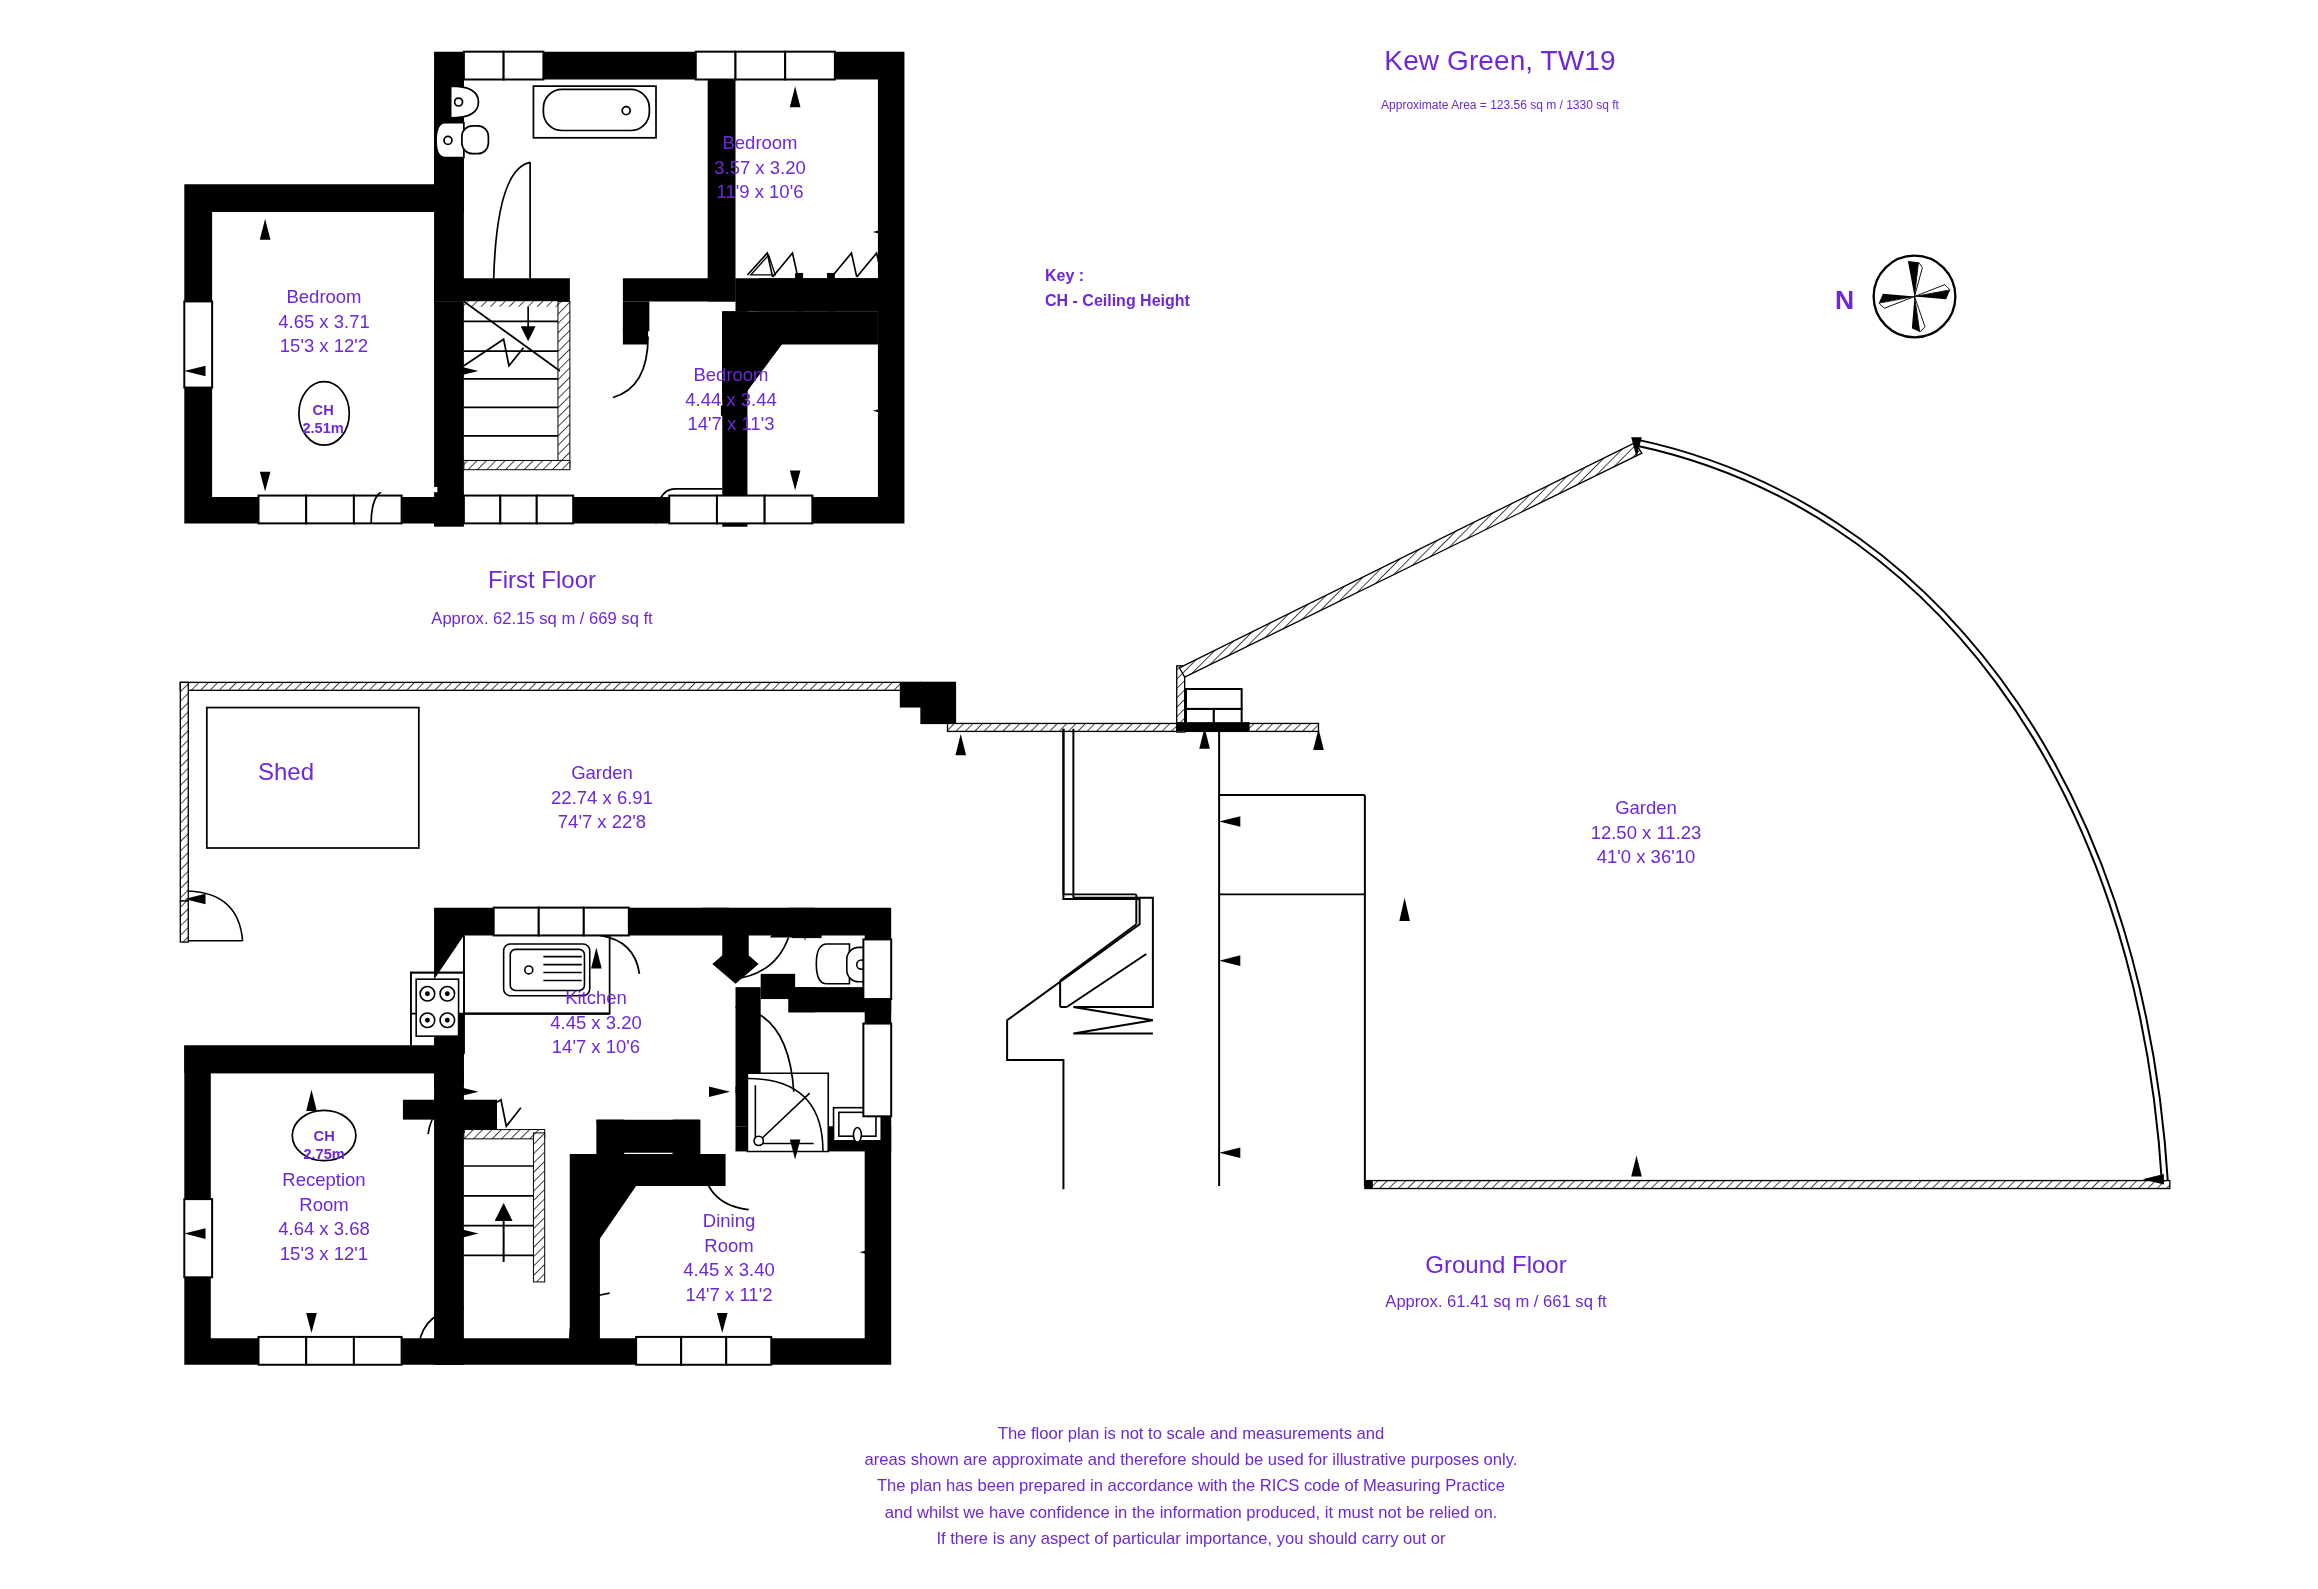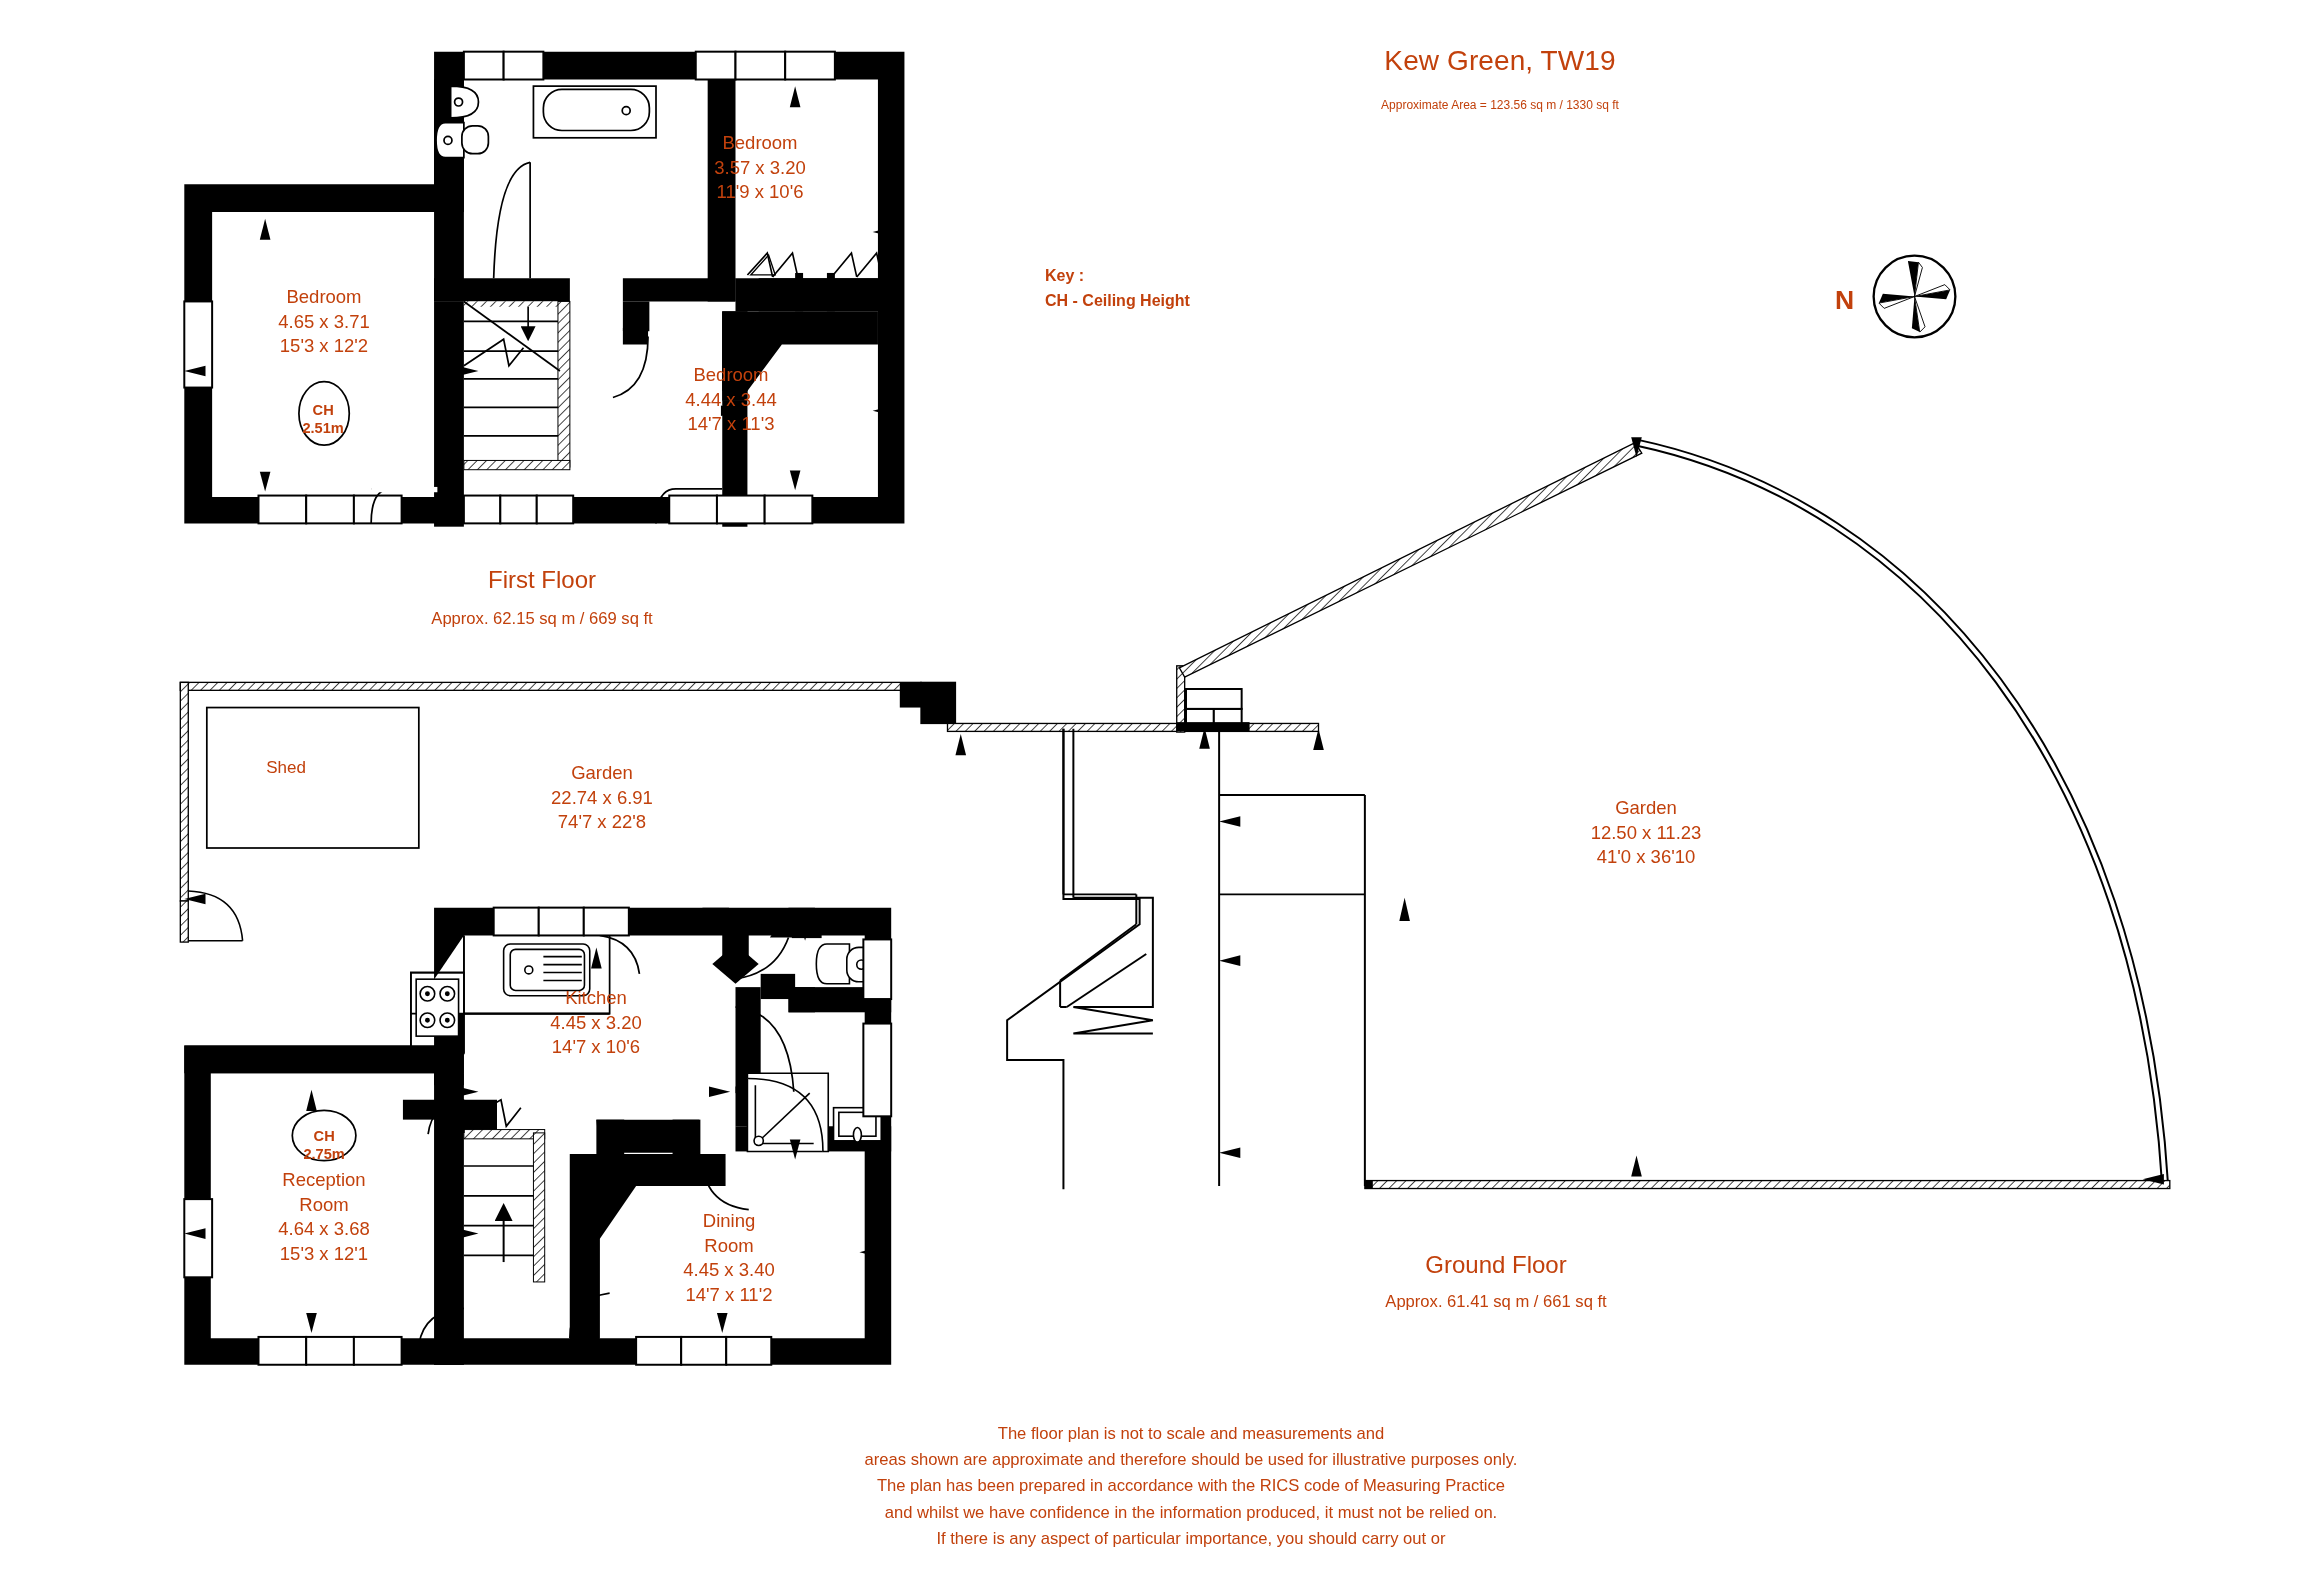--- a/index.html
+++ b/index.html
@@ -1,30 +1,30 @@
 <!DOCTYPE html>
 <html style="font-size:10.6px"><head>
 <meta charset="utf-8">
 <style>
   html,body{margin:0;padding:0;background:#ffffff;}
   body{width:2319px;height:1590px;position:relative;overflow:hidden;
        font-family:"Liberation Sans","DejaVu Sans",sans-serif;color:#000;}
   .stage{position:absolute;inset:0;}
   svg.plan{position:absolute;left:0;top:0;width:2319px;height:1590px;}
 
-  .txt{position:absolute;white-space:nowrap;color:#c2410c;}
+  .txt{position:absolute;white-space:nowrap;color:#6d28d9;}
   .ctr{transform:translateX(-50%);text-align:center;}
 
   .title{font-size:28px;letter-spacing:0.1px;}
   .subtitle{font-size:12px;}
   .floorname{font-size:24px;}
   .floorarea{font-size:16.6px;}
   .keytxt{font-size:16px;font-weight:bold;line-height:1.5;}
   .roomlabel{font-size:18.5px;line-height:1.33;}
-  .shedlabel{font-size:17px;}
+  .shedlabel{font-size:24px;}
   .northlabel{font-size:26.5px;font-weight:bold;}
   .disclaimer{font-size:16.6px;line-height:1.58;text-align:center;}
   .chtxt{font-size:14.6px;font-weight:bold;line-height:1.2;text-align:center;margin-top:10px;}
 </style>
 </head>
 <body>
 
 <div class="stage">
 
   <svg class="plan" viewBox="0 0 3500 2400">

